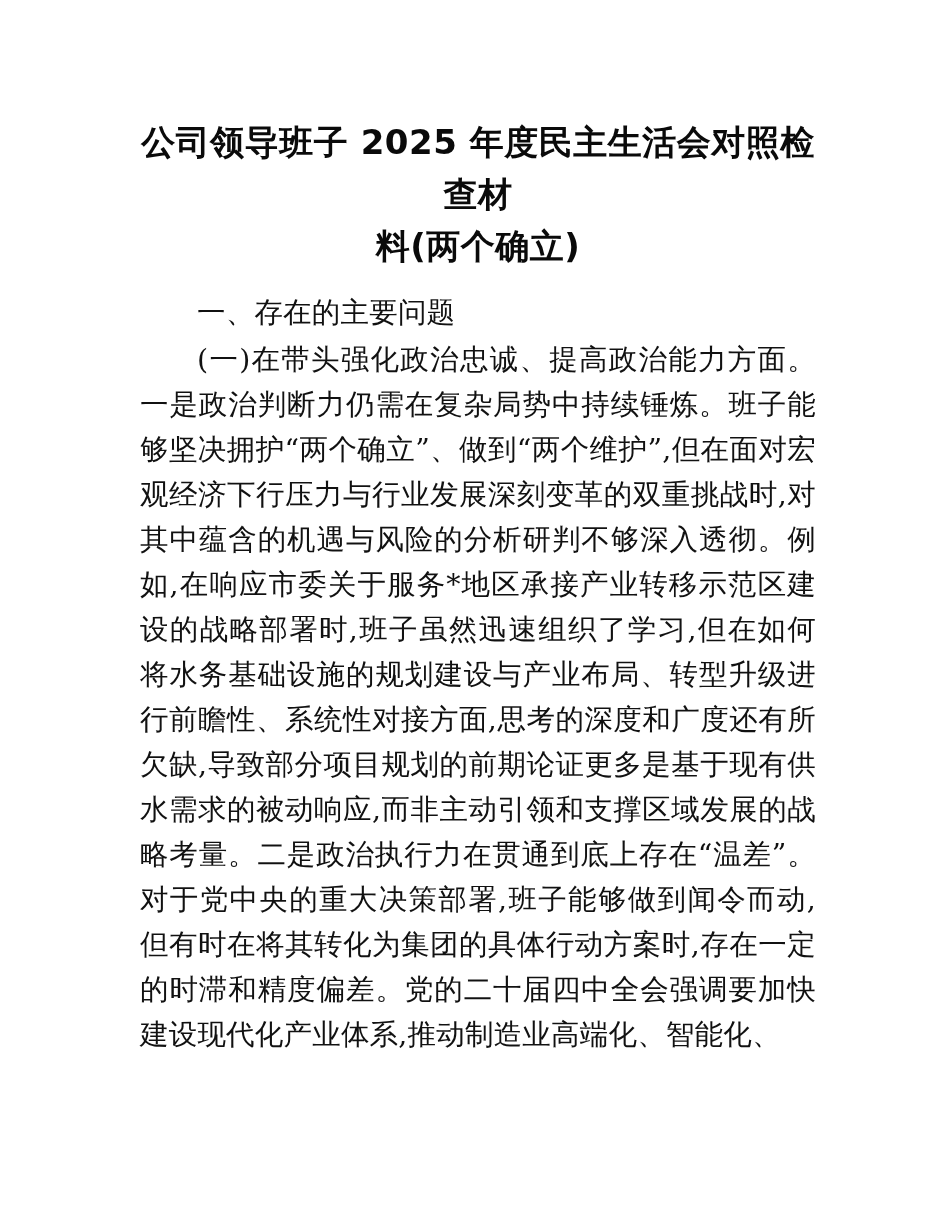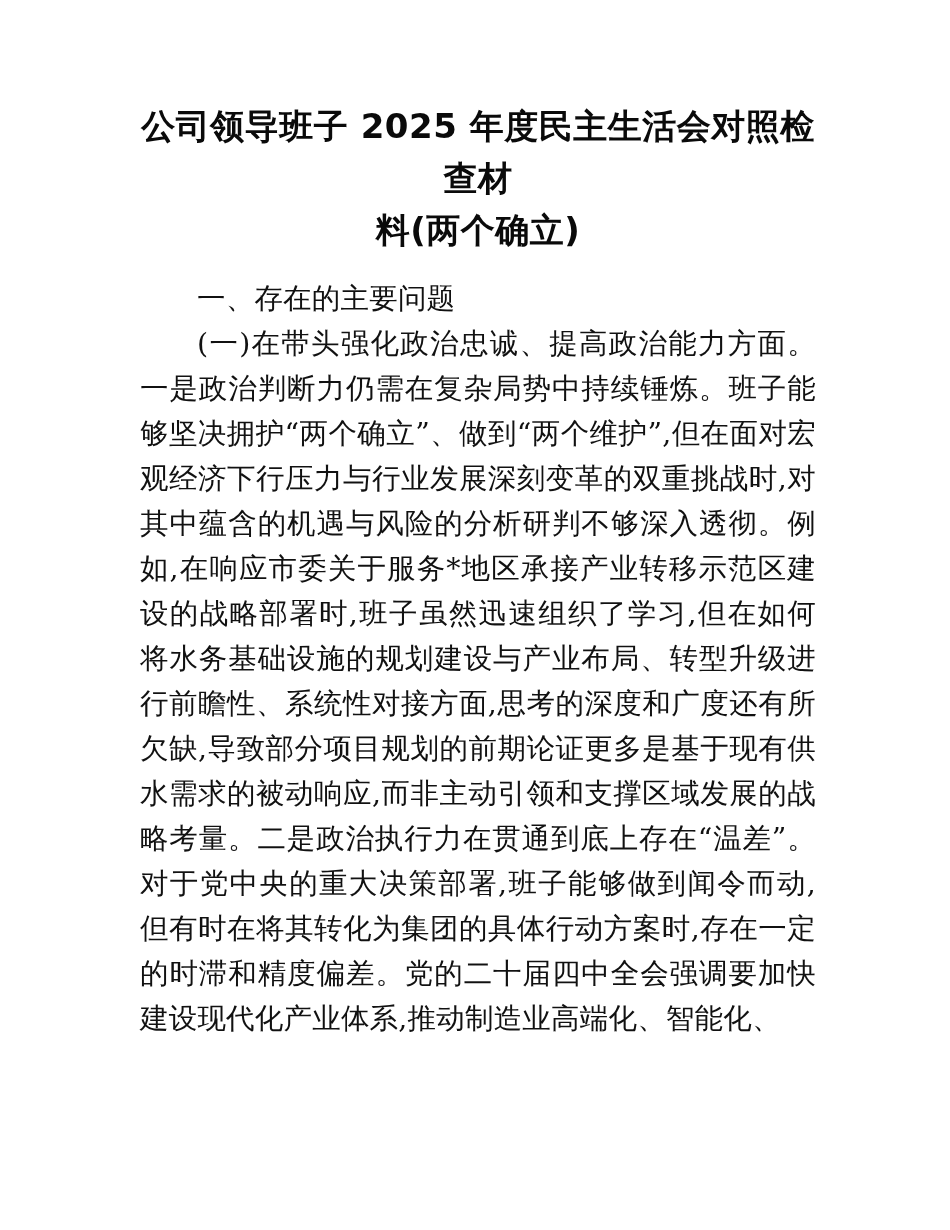--- a/index.html
+++ b/index.html
@@ -8,21 +8,21 @@
     background: #ffffff;
   }
   body {
     font-family: "Liberation Serif", "DejaVu Serif", serif;
     color: #000000;
   }
   .page {
     position: relative;
     width: 950px;
     height: 1095px;
-    margin: 0 auto;
+    margin: 16px auto;
     background: #ffffff;
     overflow: hidden;
     box-sizing: border-box;
   }
   .content {
     position: absolute;
     left: 140px;
     top: 0;
     width: 676px;
   }
@@ -49,21 +49,21 @@
     line-height: 45px;
     text-align: justify;
     text-justify: inter-ideograph;
     text-indent: 2em;
     margin: 0;
     color: #111111;
     letter-spacing: 0.2px;
     word-break: break-all;
   }
   p.heading {
-    font-family: Liberation Serif, serif;
+    font-family: Liberation Mono, monospace;
     font-size: 28.5px;
     line-height: 45px;
     text-indent: 2em;
     margin: 0;
     color: #111111;
     letter-spacing: 0.2px;
   }
 </style>
 </head>
 <body>

